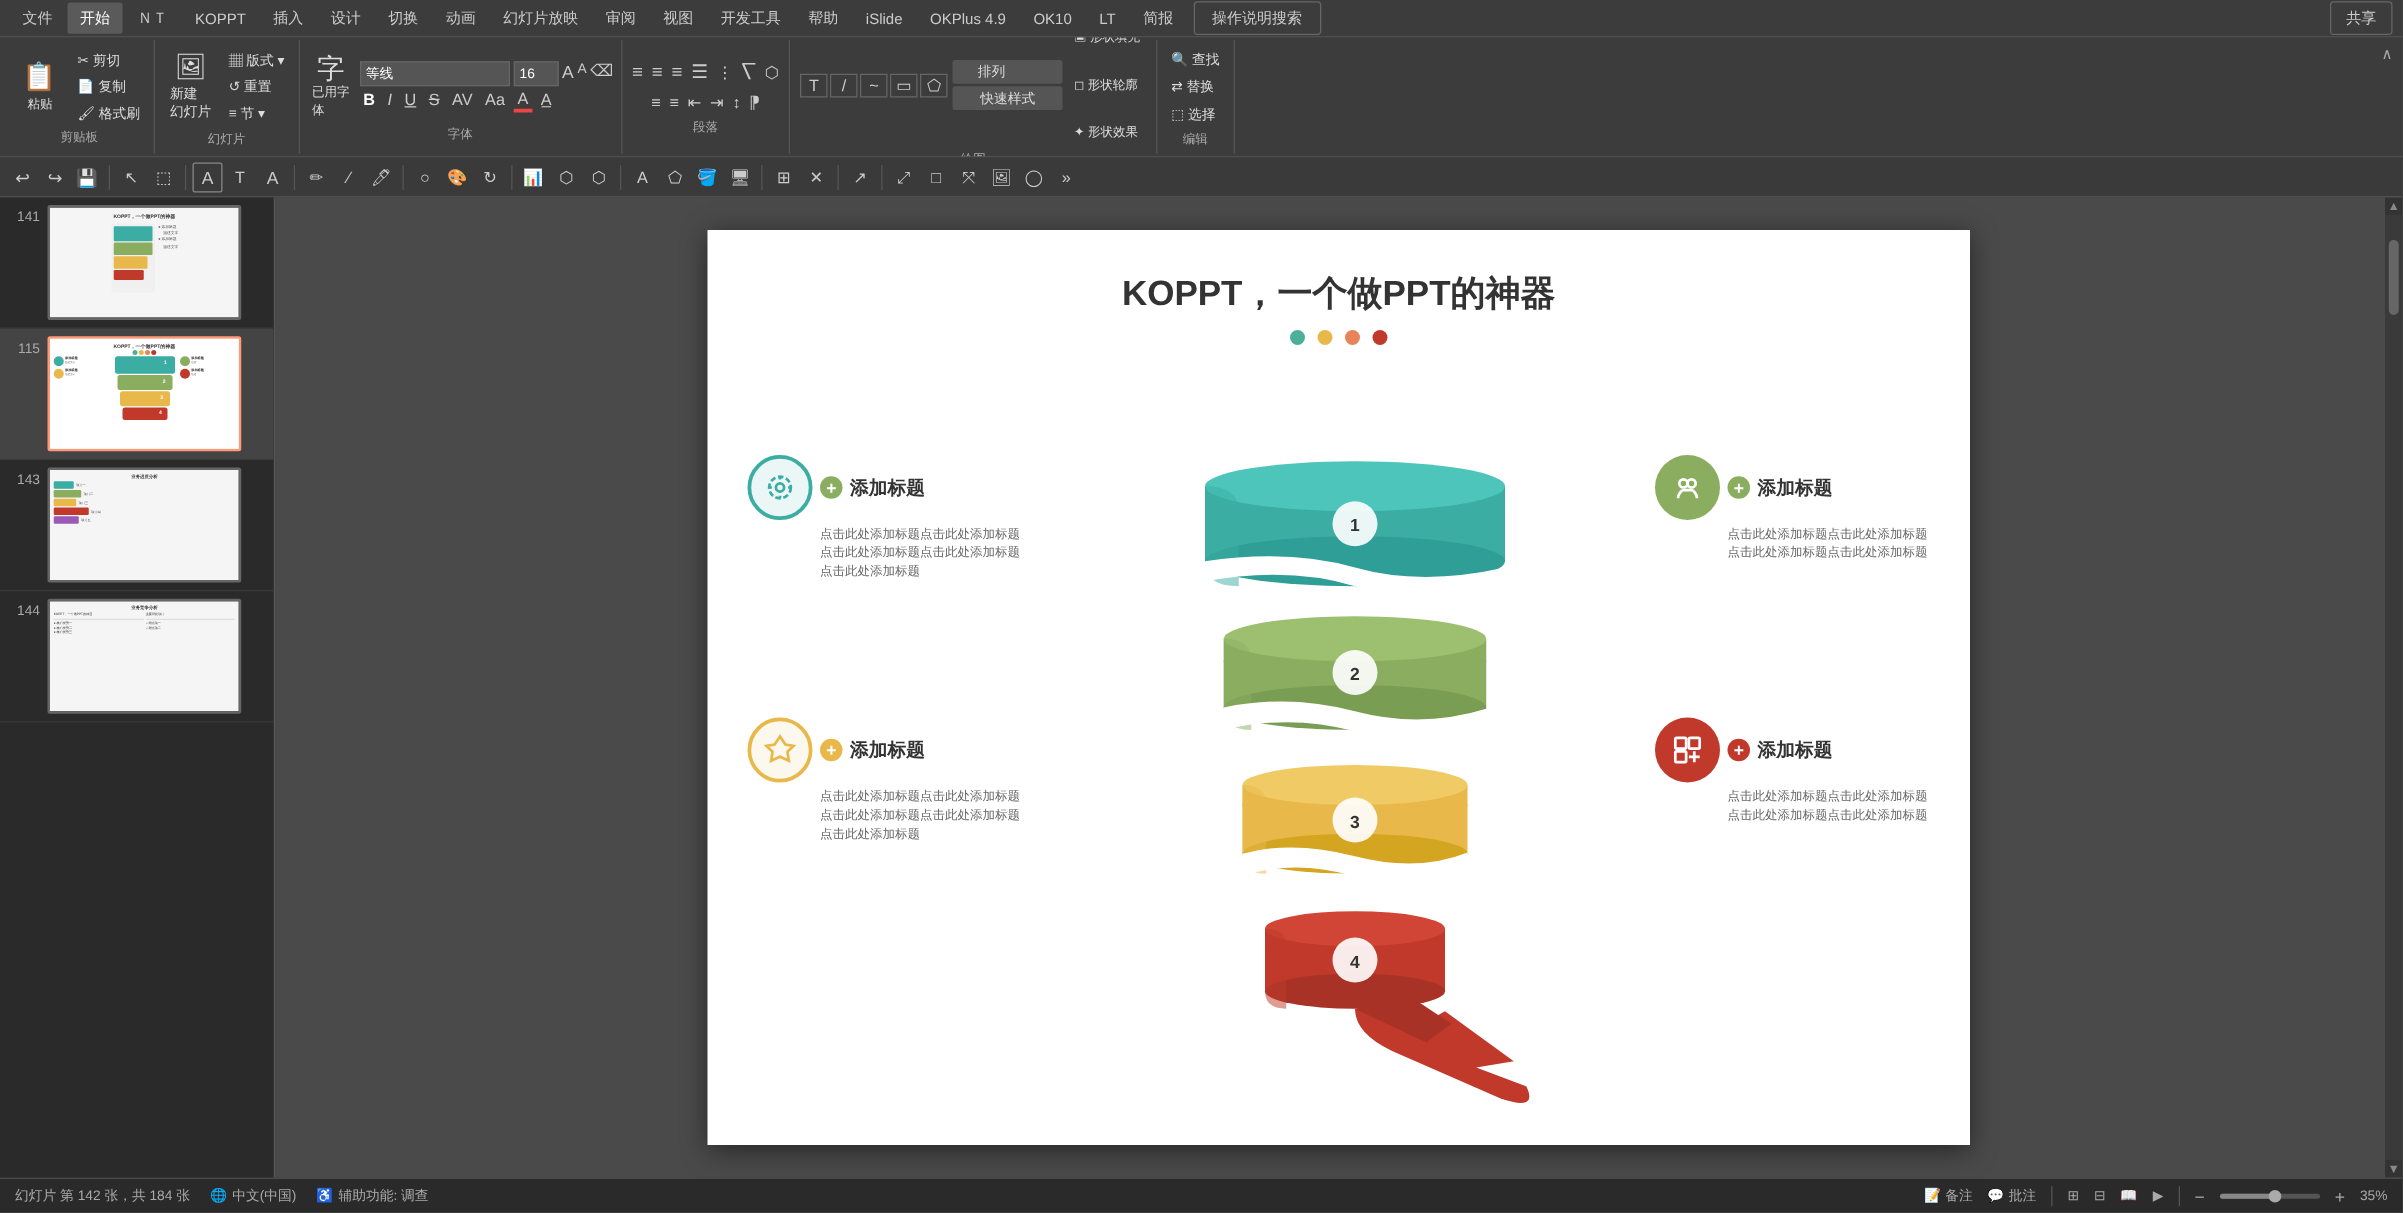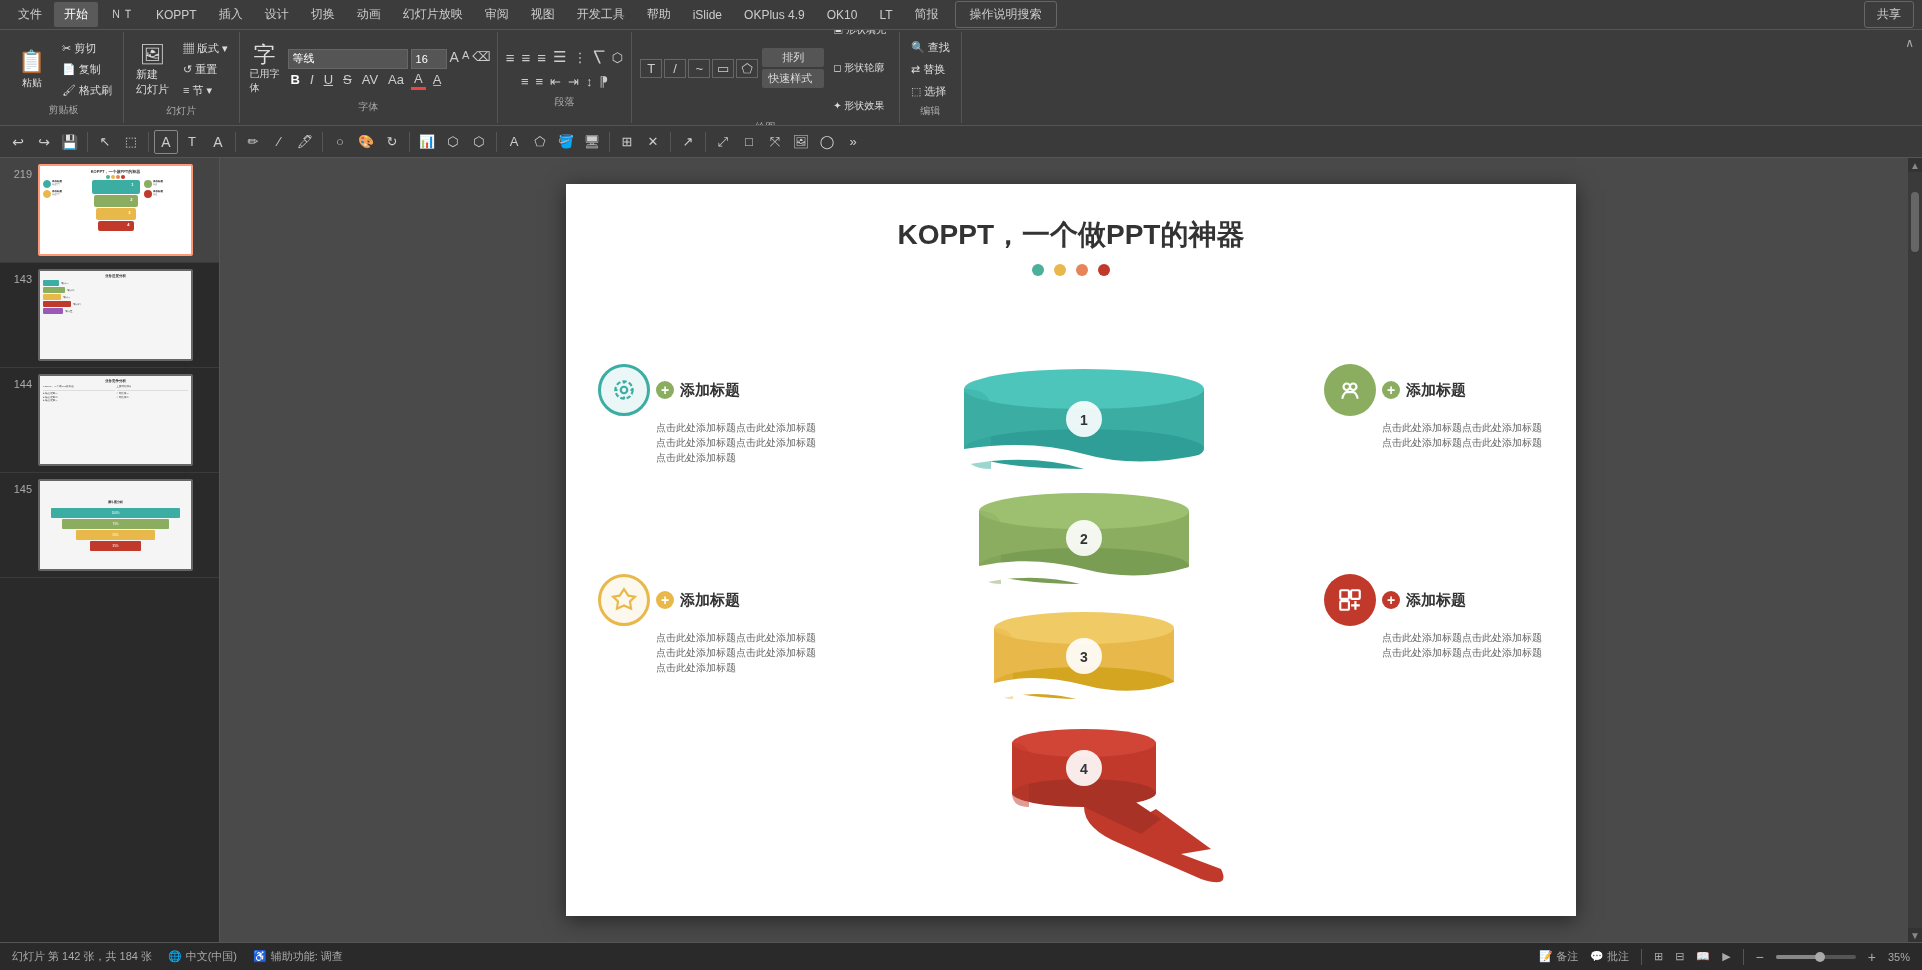--- a/index.html
+++ b/index.html
@@ -133,21 +133,21 @@
     <div style="display:flex; gap:4px; align-items:center;">
       <div style="display:grid; grid-template-columns:repeat(5,22px); gap:2px;">
         <span style="color:#ccc; font-size:13px; text-align:center; cursor:pointer; border:1px solid #666; padding:1px;">T</span>
         <span style="color:#ccc; font-size:13px; text-align:center; cursor:pointer; border:1px solid #666; padding:1px;">/</span>
         <span style="color:#ccc; font-size:13px; text-align:center; cursor:pointer; border:1px solid #666; padding:1px;">~</span>
         <span style="color:#ccc; font-size:13px; text-align:center; cursor:pointer; border:1px solid #666; padding:1px;">▭</span>
         <span style="color:#ccc; font-size:13px; text-align:center; cursor:pointer; border:1px solid #666; padding:1px;">⬠</span>
       </div>
       <div style="display:flex; flex-direction:column; gap:2px;">
         <div style="padding:2px 20px; cursor:pointer; color:#ddd; font-size:11px; background:#555; border-radius:2px;">排列</div>
-        <div style="padding:2px 6px; cursor:pointer; color:#ddd; font-size:11px; background:#555; border-radius:2px;">快速样式</div>
+        <div style="padding:2px 22px; cursor:pointer; color:#ddd; font-size:11px; background:#555; border-radius:2px;">快速样式</div>
       </div>
       <div style="display:flex; flex-direction:column; gap:20px;">
         <div style="padding:2px 5px; cursor:pointer; color:#ddd; font-size:10px;">▣ 形状填充</div>
         <div style="padding:2px 5px; cursor:pointer; color:#ddd; font-size:10px;">◻ 形状轮廓</div>
         <div style="padding:2px 5px; cursor:pointer; color:#ddd; font-size:10px;">✦ 形状效果</div>
       </div>
     </div>
     <span style="font-size:10px; color:#aaa; margin-top:1px;">绘图</span>
   </div>
 
@@ -211,23 +211,48 @@
   <span style="width:24px;height:24px;display:flex;align-items:center;justify-content:center;cursor:pointer;color:#ccc;font-size:13px;border-radius:2px;">⤧</span>
   <span style="width:24px;height:24px;display:flex;align-items:center;justify-content:center;cursor:pointer;color:#ccc;font-size:13px;border-radius:2px;">🖼</span>
   <span style="width:24px;height:24px;display:flex;align-items:center;justify-content:center;cursor:pointer;color:#ccc;font-size:13px;border-radius:2px;">◯</span>
   <span style="width:24px;height:24px;display:flex;align-items:center;justify-content:center;cursor:pointer;color:#ccc;font-size:13px;border-radius:2px;">»</span>
 </div>
 
 <div style="display:flex; height:calc(970px - 30px - 96px - 32px - 28px);">
 
   <div style="width:220px; background:#2a2a2a; overflow-y:auto; border-right:1px solid #555; display:flex; flex-direction:column; gap:0;">
 
+    <div style="display:flex; align-items:flex-start; padding:6px 8px; gap:6px; cursor:pointer; border-bottom:1px solid #3a3a3a;">
+      <span style="font-size:11px; color:#aaa; width:24px; text-align:right; padding-top:4px; flex-shrink:0;">141</span>
+      <div style="width:155px; height:92px; background:#fff; border-radius:2px; overflow:hidden; border:2px solid #666; flex-shrink:0; position:relative;">
+
+        <div style="width:100%;height:100%;background:#f5f5f5;display:flex;flex-direction:column;align-items:center;padding:4px;">
+          <div style="font-size:4px;color:#333;text-align:center;margin-bottom:2px;font-weight:bold;">KOPPT，一个做PPT的神器</div>
+          <div style="display:flex;gap:3px;margin-top:2px;">
+            <div style="width:35px;height:55px;background:#f0f0f0;border-radius:2px;overflow:hidden;position:relative;">
+              <div style="position:absolute;top:2px;left:2px;right:2px;">
+                <div style="width:100%;height:12px;background:#3BADA3;border-radius:1px;margin-bottom:1px;"></div>
+                <div style="width:100%;height:10px;background:#8BAD60;border-radius:1px;margin-bottom:1px;"></div>
+                <div style="width:90%;height:10px;background:#E8B84B;border-radius:1px;margin-bottom:1px;"></div>
+                <div style="width:80%;height:8px;background:#C0392B;border-radius:1px;"></div>
+              </div>
+            </div>
+            <div style="flex:1;font-size:3px;color:#555;line-height:1.4;">
+              <div style="margin-bottom:1px;">● 添加标题</div>
+              <div style="margin-bottom:1px;margin-left:4px;">描述文字</div>
+              <div style="margin-bottom:1px;">● 添加标题</div>
+              <div style="margin-bottom:1px;margin-left:4px;">描述文字</div>
+            </div>
+          </div>
+        </div>
+      </div>
+    </div>
 
     <div style="display:flex; align-items:flex-start; padding:6px 8px; gap:6px; cursor:pointer; border-bottom:1px solid #3a3a3a; background:#444;">
-      <span style="font-size:11px; color:#aaa; width:24px; text-align:right; padding-top:4px; flex-shrink:0;">219</span>
+      <span style="font-size:11px; color:#aaa; width:24px; text-align:right; padding-top:4px; flex-shrink:0;">115</span>
       <div style="width:155px; height:92px; background:#fff; border-radius:2px; overflow:hidden; border:2px solid #f97; flex-shrink:0; position:relative;">
         <div style="width:100%;height:100%;background:#fff;display:flex;flex-direction:column;align-items:center;padding:3px;position:relative;">
           <div style="font-size:4px;color:#333;font-weight:bold;text-align:center;margin-bottom:1px;">KOPPT，一个做PPT的神器</div>
           <div style="display:flex;gap:1px;margin-bottom:1px;">
             <div style="width:4px;height:4px;border-radius:50%;background:#4CAF9A;"></div>
             <div style="width:4px;height:4px;border-radius:50%;background:#E8B84B;"></div>
             <div style="width:4px;height:4px;border-radius:50%;background:#E8845A;"></div>
             <div style="width:4px;height:4px;border-radius:50%;background:#C0392B;"></div>
           </div>
           <div style="display:flex;align-items:flex-start;width:100%;gap:1px;">
@@ -330,42 +355,20 @@
               <div>主要对比项目</div>
               <div style="height:1px;background:#ddd;margin:1px 0;"></div>
               <div>○ 对比项一</div>
               <div>○ 对比项二</div>
             </div>
           </div>
         </div>
       </div>
     </div>
 
-    <div style="display:flex; align-items:flex-start; padding:6px 8px; gap:6px; cursor:pointer; border-bottom:1px solid #3a3a3a;">
-      <span style="font-size:11px; color:#aaa; width:24px; text-align:right; padding-top:4px; flex-shrink:0;">145</span>
-      <div style="width:155px; height:92px; background:#fff; border-radius:2px; overflow:hidden; border:2px solid #666; flex-shrink:0;">
-        <div style="width:100%;height:100%;background:#f5f5f5;display:flex;flex-direction:column;align-items:center;justify-content:center;padding:4px;">
-          <div style="font-size:3px;font-weight:bold;color:#333;margin-bottom:4px;text-align:center;">漏斗图分析</div>
-          <div style="display:flex;flex-direction:column;align-items:center;gap:1px;width:100%;">
-            <div style="width:90%;height:10px;background:#3BADA3;border-radius:1px;display:flex;align-items:center;justify-content:center;">
-                <span style="font-size:3px;color:#fff;">100%</span>
-              </div>
-            <div style="width:75%;height:10px;background:#8BAD60;border-radius:1px;display:flex;align-items:center;justify-content:center;">
-                <span style="font-size:3px;color:#fff;">75%</span>
-              </div>
-            <div style="width:55%;height:10px;background:#E8B84B;border-radius:1px;display:flex;align-items:center;justify-content:center;">
-                <span style="font-size:3px;color:#fff;">55%</span>
-              </div>
-            <div style="width:35%;height:10px;background:#C0392B;border-radius:1px;display:flex;align-items:center;justify-content:center;">
-                <span style="font-size:3px;color:#fff;">35%</span>
-              </div>
-          </div>
-        </div>
-      </div>
-    </div>
 
 
   </div>
 
   <div style="flex:1; background:#4a4a4a; display:flex; align-items:center; justify-content:center; position:relative; overflow:hidden;">
 
     <div style="width:1010px; height:732px; background:white; position:relative; box-shadow:0 4px 20px rgba(0,0,0,0.5); overflow:hidden;">
 
       <div style="text-align:center; font-size:28px; font-weight:bold; color:#333; margin-top:32px; font-family:'Microsoft YaHei',sans-serif;">KOPPT，一个做PPT的神器</div>
 

